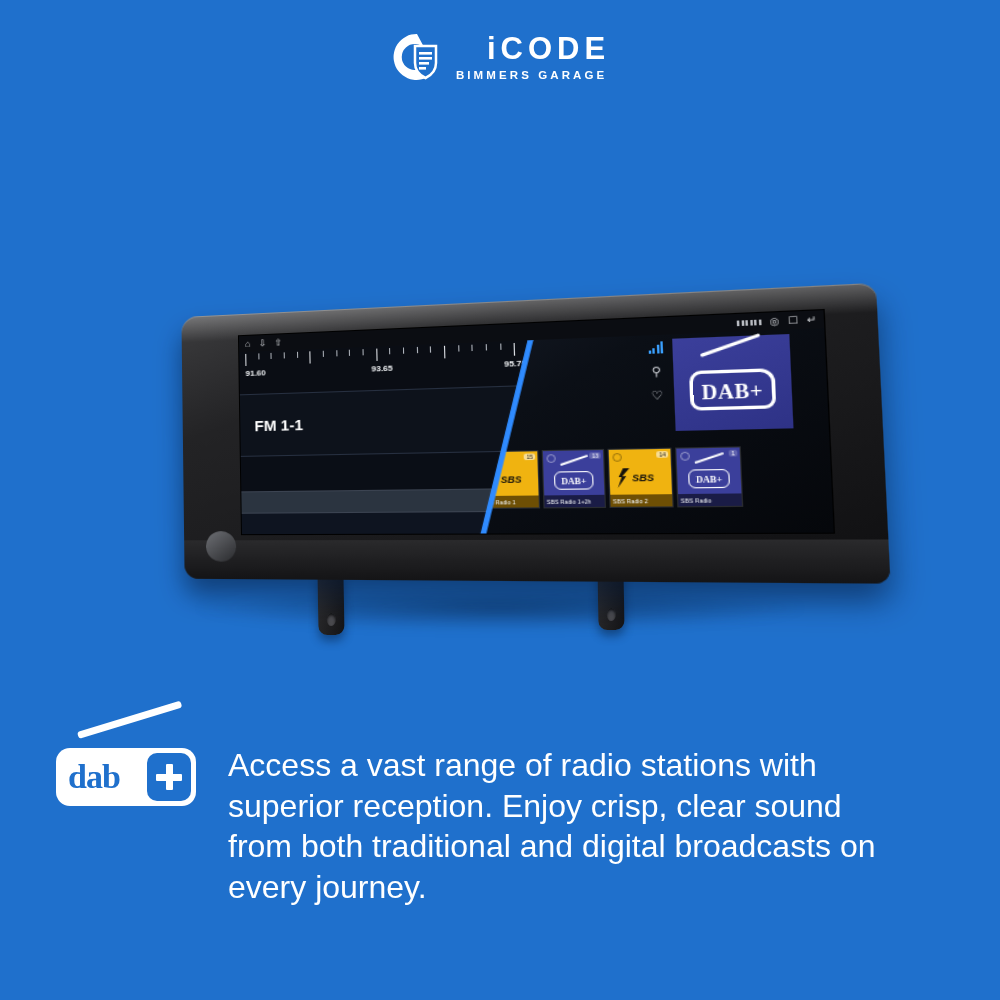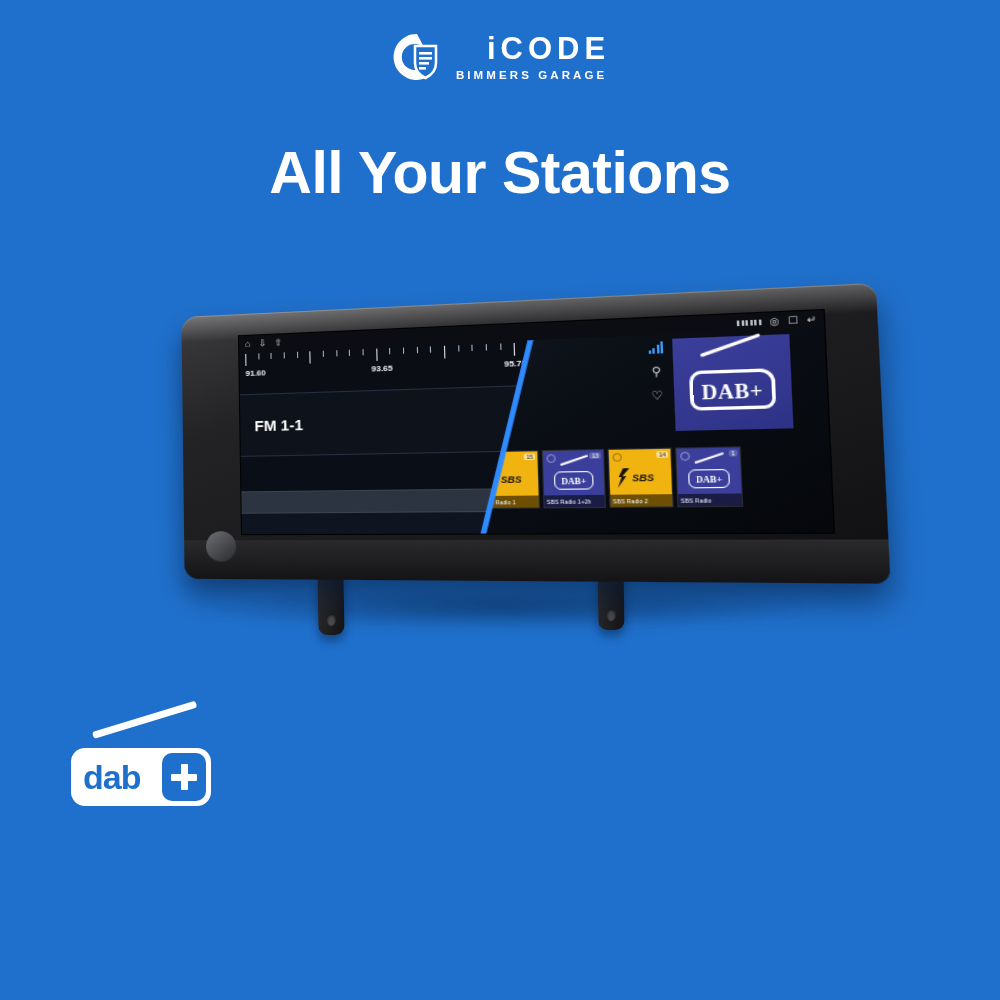--- a/index.html
+++ b/index.html
@@ -226,21 +226,21 @@
     background:linear-gradient(180deg,#26262a,#101012);border-radius:3px;
     transform:rotate(-1.6deg);
   }
   .side-knob{
     position:absolute;left:22px;top:215px;width:30px;height:30px;border-radius:50%;
     background:linear-gradient(150deg,#6d6f74,#2a2b2e);
     transform:rotate(-8deg);
   }
 
   
-  .badges{position:absolute;left:71px;top:734px;width:150px;}
+  .badges{position:absolute;left:56px;top:734px;width:150px;font-family:Liberation Serif, serif;}
   .dabplus{
     position:relative;width:140px;height:72px;
   }
   .dabplus .ant{
     position:absolute;left:22px;top:-2px;width:108px;height:7px;background:#ffffff;
     transform:rotate(-17deg);transform-origin:left center;border-radius:3px;
   }
   .dabplus .box{
     position:absolute;left:0;bottom:0;width:140px;height:58px;
     background:#ffffff;border-radius:14px;
@@ -289,21 +289,20 @@
         <rect x="29" y="32" width="10" height="2.6" fill="#ffffff"></rect>
         <rect x="29" y="37" width="7" height="2.6" fill="#ffffff"></rect>
       </svg>
     </div>
     <div class="brand-text">
       <div class="brand-name">iCODE</div>
       <div class="brand-sub">BIMMERS GARAGE</div>
     </div>
   </div>
 
-  <div class="headline">All Your Stations</div>
 
   <div class="device-wrap">
     <div class="device-shadow"></div>
 
     <div class="bracket-bar"></div>
     <div class="bracket b1"></div>
     <div class="bracket b2"></div>
 
     <div class="bezel">
       <div class="bezel-gloss"></div>
@@ -495,14 +494,17 @@
       <div class="ant"></div>
       <div class="box">
         <span class="word">dab</span>
         <span class="plusbox">
             <span class="plus"></span>
           </span>
       </div>
     </div>
   </div>
 
+  <div class="body-copy">
+    <p>Access a vast range of radio stations with superior reception. Enjoy crisp, clear sound from both traditional and digital broadcasts on every journey.</p>
+  </div>
 
 </div>
 
 </body></html>

